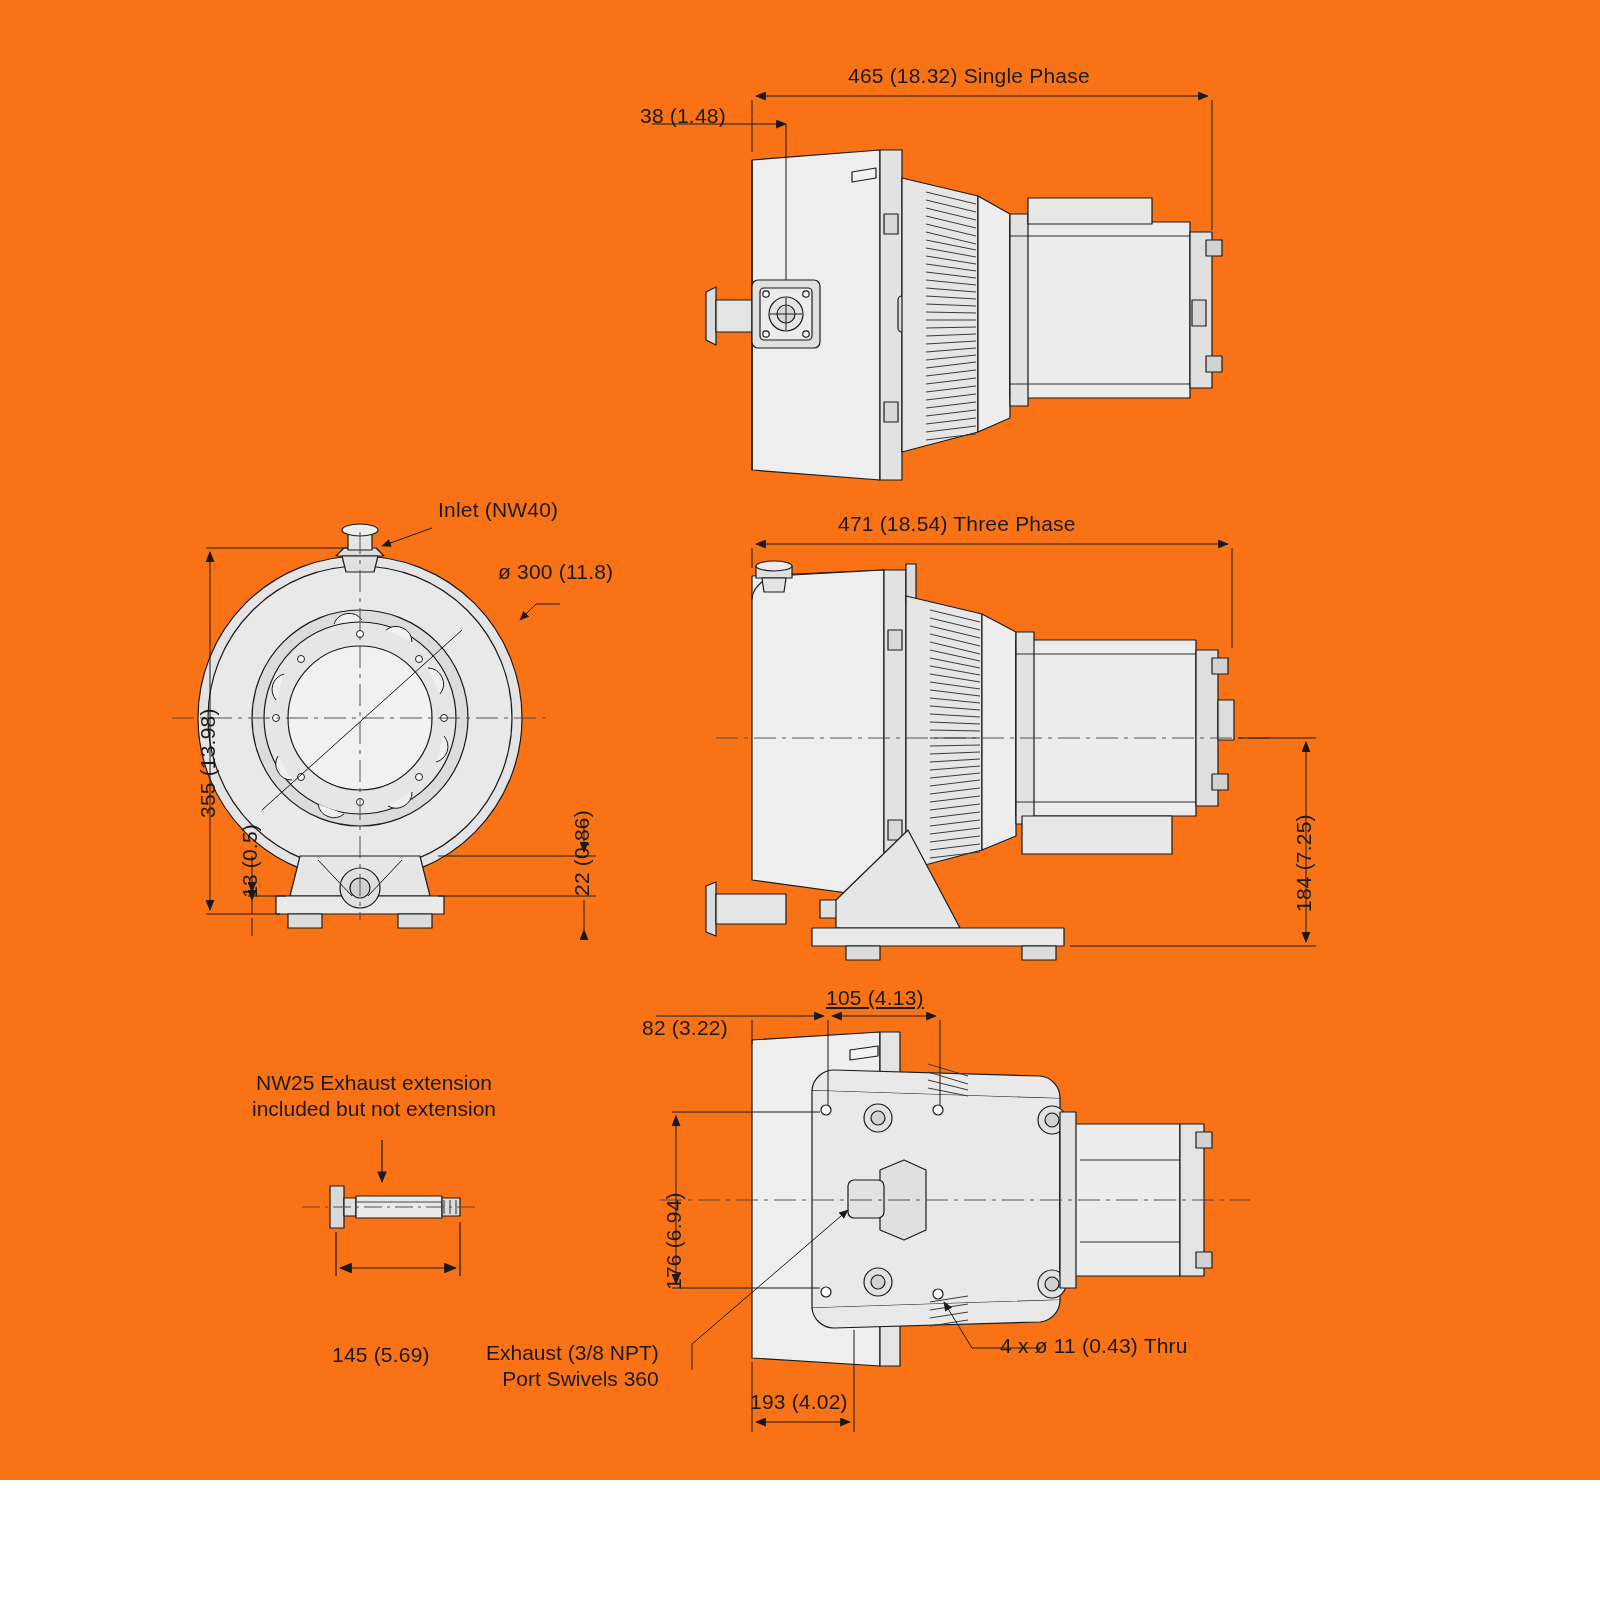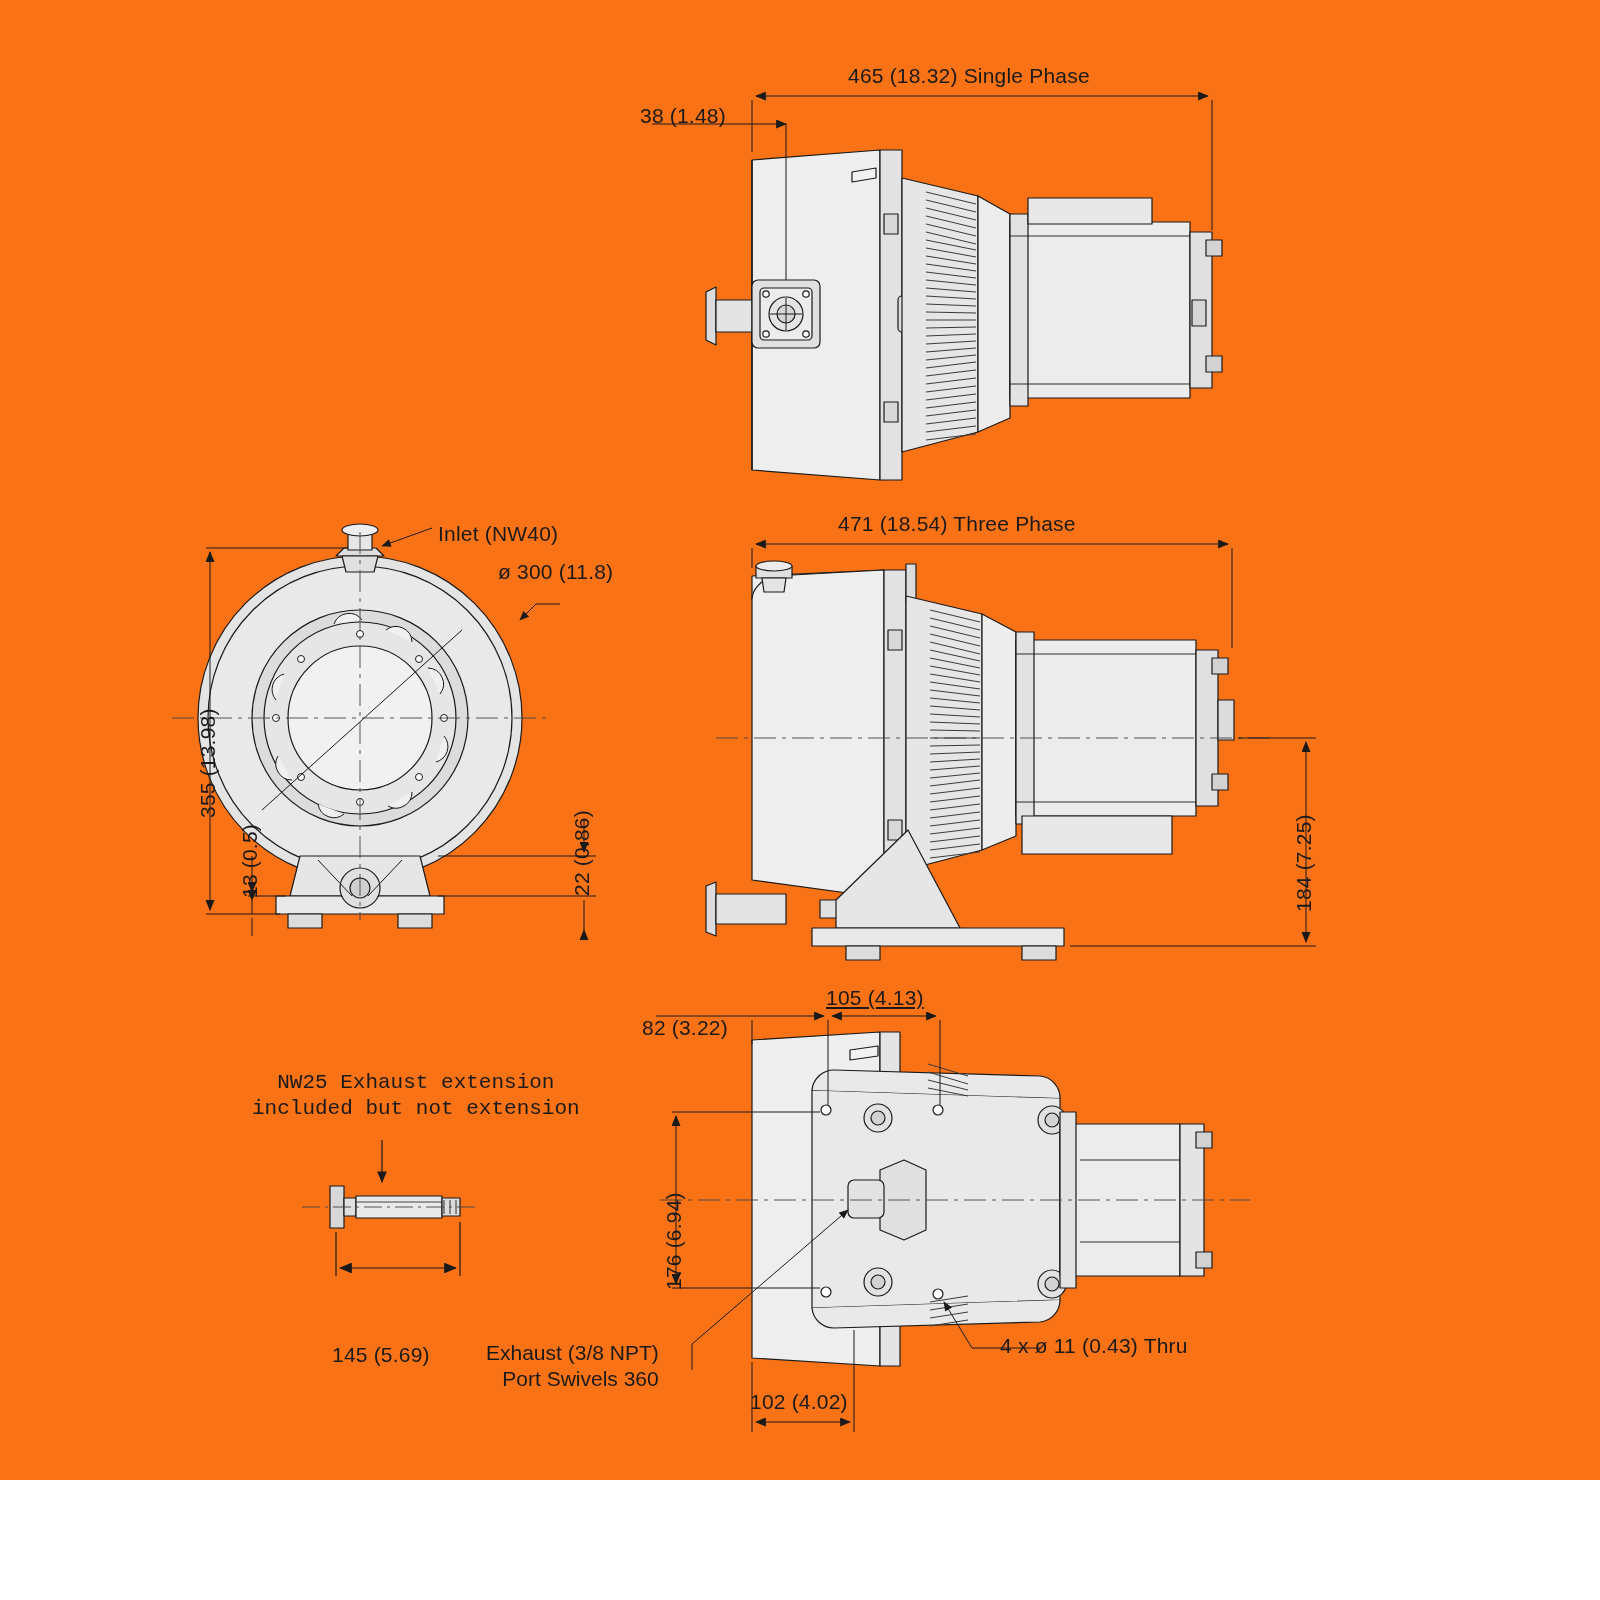--- a/index.html
+++ b/index.html
@@ -402,39 +402,39 @@
 
         <path d="M382,1140 L382,1182" marker-end="url(#arrTip)"></path>
       </g>
 
     </g>
   </svg>
 
   <div class="dimtext" style="left:848px; top:64px;">465 (18.32) Single Phase</div>
   <div class="dimtext" style="left:640px; top:104px;">38 (1.48)</div>
 
-  <div class="dimtext" style="left:438px; top:522px;">Inlet (NW40)</div>
+  <div class="dimtext" style="left:438px; top:498px;">Inlet (NW40)</div>
   <div class="dimtext" style="left:498px; top:560px;">ø 300 (11.8)</div>
   <div class="dimtext vert" style="left:196px; top:818px;">355 (13.98)</div>
   <div class="dimtext vert" style="left:238px; top:898px;">13 (0.5)</div>
   <div class="dimtext vert" style="left:570px; top:896px;">22 (0.86)</div>
 
   <div class="dimtext" style="left:838px; top:512px;">471 (18.54) Three Phase</div>
   <div class="dimtext vert" style="left:1292px; top:912px;">184 (7.25)</div>
 
   <div class="dimtext" style="left:642px; top:986px;margin-top:30px;">82 (3.22)</div>
   <div class="dimtext" style="left:826px; top:986px;text-decoration:underline;">105 (4.13)</div>
   <div class="dimtext vert" style="left:662px; top:1290px;">176 (6.94)</div>
-  <div class="dimtext" style="left:750px; top:1390px;">102 (4.02)</div>
+  <div class="dimtext" style="left:750px; top:1390px;">193 (4.02)</div>
 
   <div class="noteblock" style="left:486px; top:1340px; text-align:right;">
     <div>Exhaust (3/8 NPT)</div>
     <div>Port Swivels 360</div>
   </div>
   <div class="dimtext" style="left:1000px; top:1334px;">4 x ø 11 (0.43) Thru</div>
 
-  <div class="noteblock" style="left:252px; top:1070px;font-family:Liberation Mono, monospace;">
+  <div class="noteblock" style="left:252px; top:1070px;">
     <div>NW25 Exhaust extension</div>
     <div>included but not extension</div>
   </div>
   <div class="dimtext" style="left:332px; top:1343px;text-align:right;">145 (5.69)</div>
 
 </div>
 
 </body></html>

